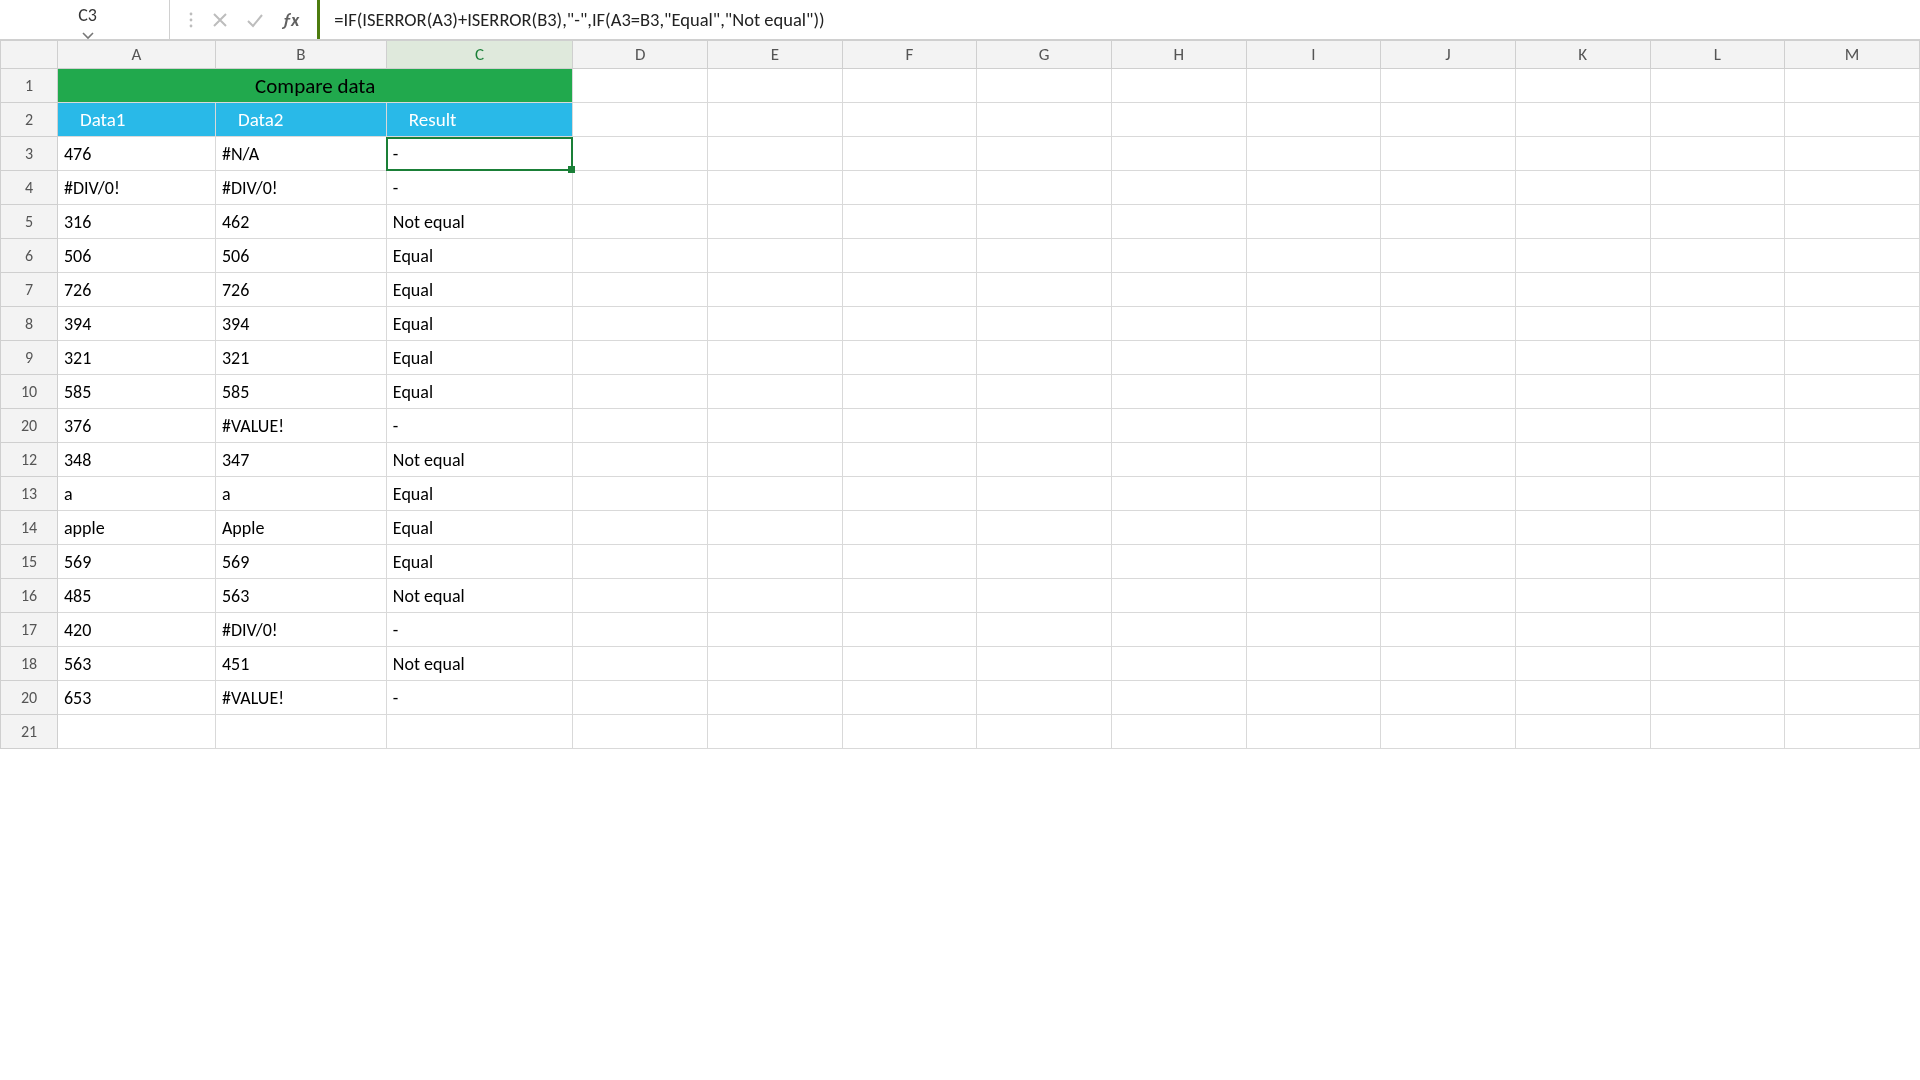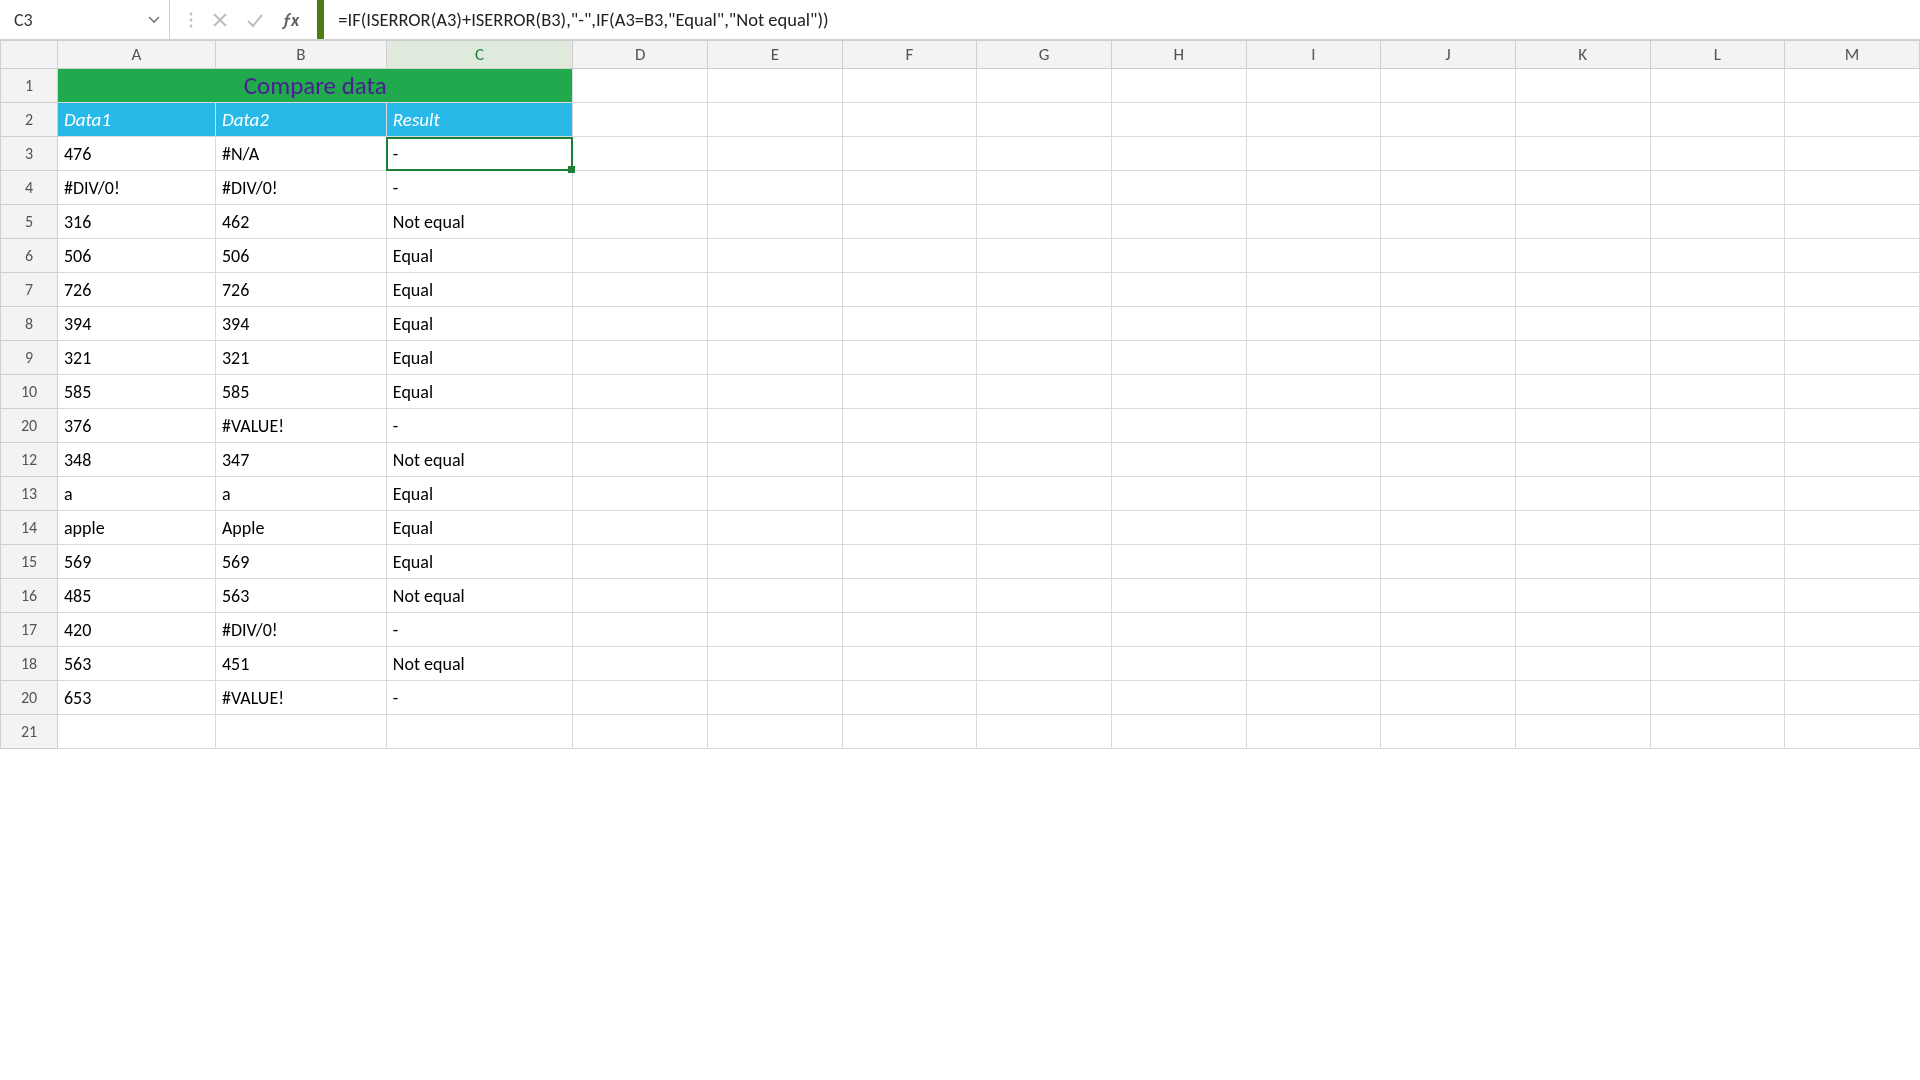--- a/index.html
+++ b/index.html
@@ -19,40 +19,41 @@
     height: 40px;
     border-bottom: 1px solid #d0d0d0;
     background: #fff;
   }
   .name-box-wrap {
     display: flex;
     align-items: center;
     width: 170px;
     border-right: 1px solid #d0d0d0;
     padding: 0 6px 0 12px;
+    flex-direction: column;
   }
   .name-box {
     flex: 1;
     font-size: 18px;
     color: #333;
     padding: 4px 2px;
     background: transparent;
     border: none;
   }
   .name-box-dd {
     width: 18px; height: 18px;
     display: flex; align-items: center; justify-content: center;
     color: #666;
   }
   .fb-icons {
     display: flex;
     align-items: center;
     gap: 18px;
     padding: 0 18px;
-    border-right: 7px solid #4d7c0f;
+    border-right: 3px solid #4d7c0f;
     color: #bdbdbd;
   }
   .fb-icons .fx { color: #616161; font-style: italic; font-weight: bold; }
   .fb-icons span { font-size: 18px; display: inline-flex; }
   .formula-input {
     flex: 1;
     display: flex;
     align-items: center;
     padding-left: 14px;
     font-size: 18.5px;
@@ -98,33 +99,33 @@
     width: 44px;
   }
   .colA { width: 122px; }
   .colB { width: 132px; }
   .colC { width: 144px; }
   .colRest { width: 104px; }
 
   
   .title-merged {
     background: #21a94d;
-    color: #4c1d95;
+    color: #000000;
     font-weight: 600;
-    font-size: 25px;
+    font-size: 21px;
     text-align: center;
     margin-top: 13px;
   }
   .sub-header {
     background: #29b9e8;
     color: #fff;
     font-weight: 600;
     font-size: 19px;
   }
-  .sub-header.left { text-align: left; padding-left: 6px; font-style: italic; }
+  .sub-header.left { text-align: left; padding-left: 22px; }
 
   
   .num { text-align: left; padding-right: 8px; }
   .txt { text-align: left; padding-left: 6px; }
   .ctr { text-align: left; }
 
   
   td.sel {
     outline: 2.5px solid #1a7f37;
     outline-offset: -2px;

